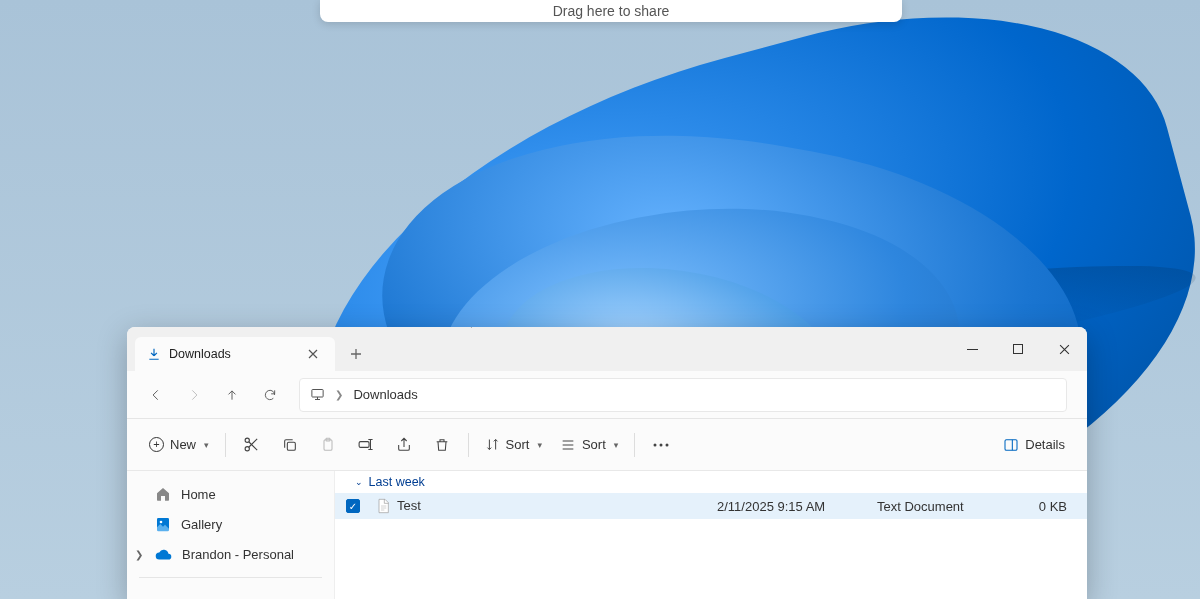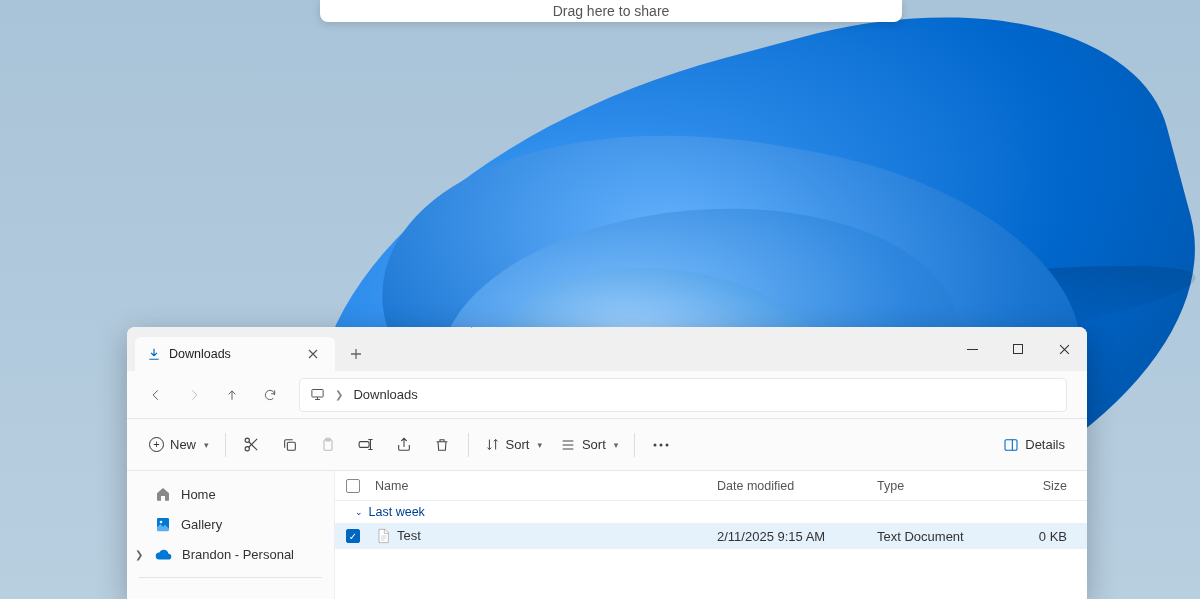--- a/index.html
+++ b/index.html
@@ -260,29 +260,20 @@
             <svg width="17" height="17" viewBox="0 0 24 24">
               <path d="M6 19a5 5 0 010-10 7 7 0 0113 2 4 4 0 010 8H6z" fill="#0078d4"></path>
             </svg>
           </span>
         <span>Brandon - Personal</span>
       </div>
       <div class="sbsep"></div>
     </div>
 
     <div class="content">
-      <div class="colhead">
-        <div class="ck">
-            <div class="box"></div>
-          </div>
-        <div class="col-name"><span>Name</span></div>
-        <div class="col-date"><span>Date modified</span> <span class="sortind"></span></div>
-        <div class="col-type"><span>Type</span></div>
-        <div class="col-size"><span>Size</span></div>
-      </div>
       <div class="group">
         <span class="gchev">⌄</span>
         <span>Last week</span>
       </div>
       <div class="row">
         <div class="ck">
             <div class="box checked">✓</div>
           </div>
         <div class="col-name" style="display:flex;">
           <span class="ficon">

